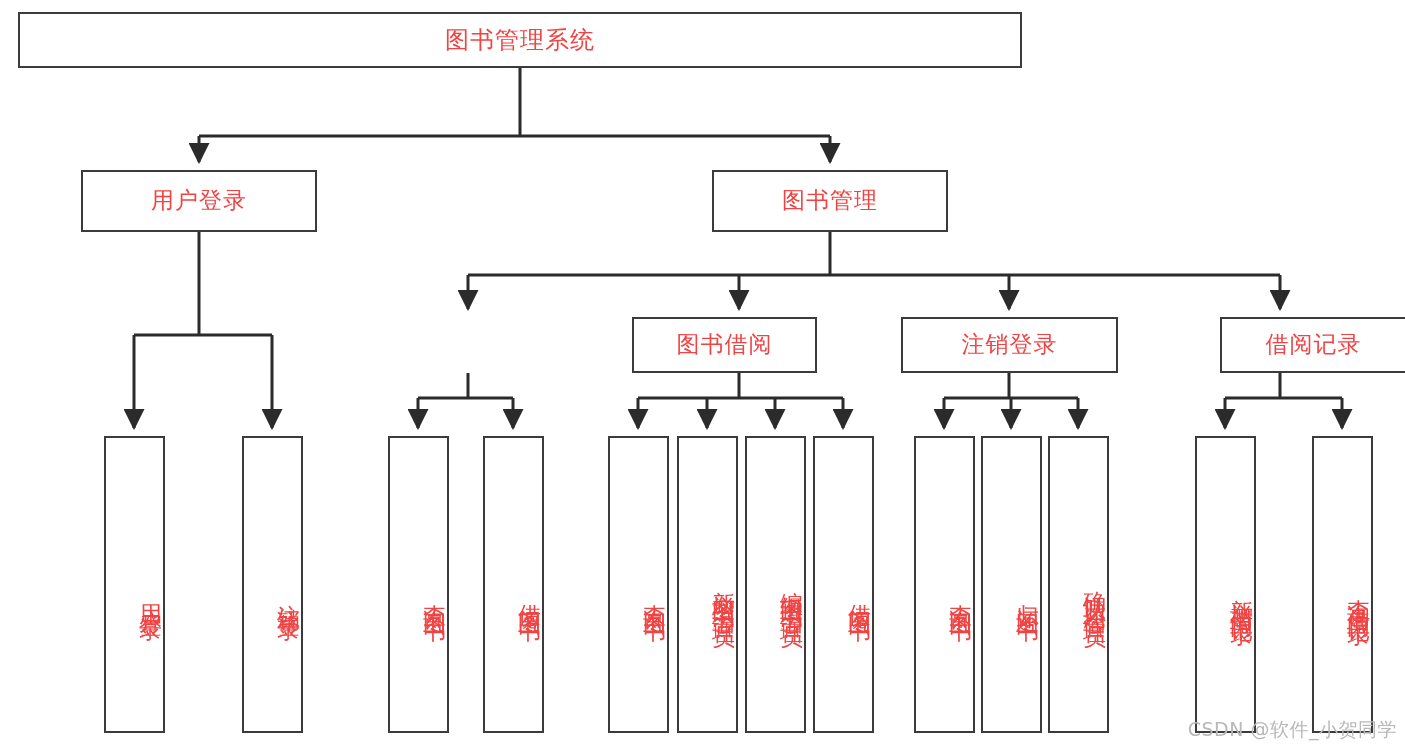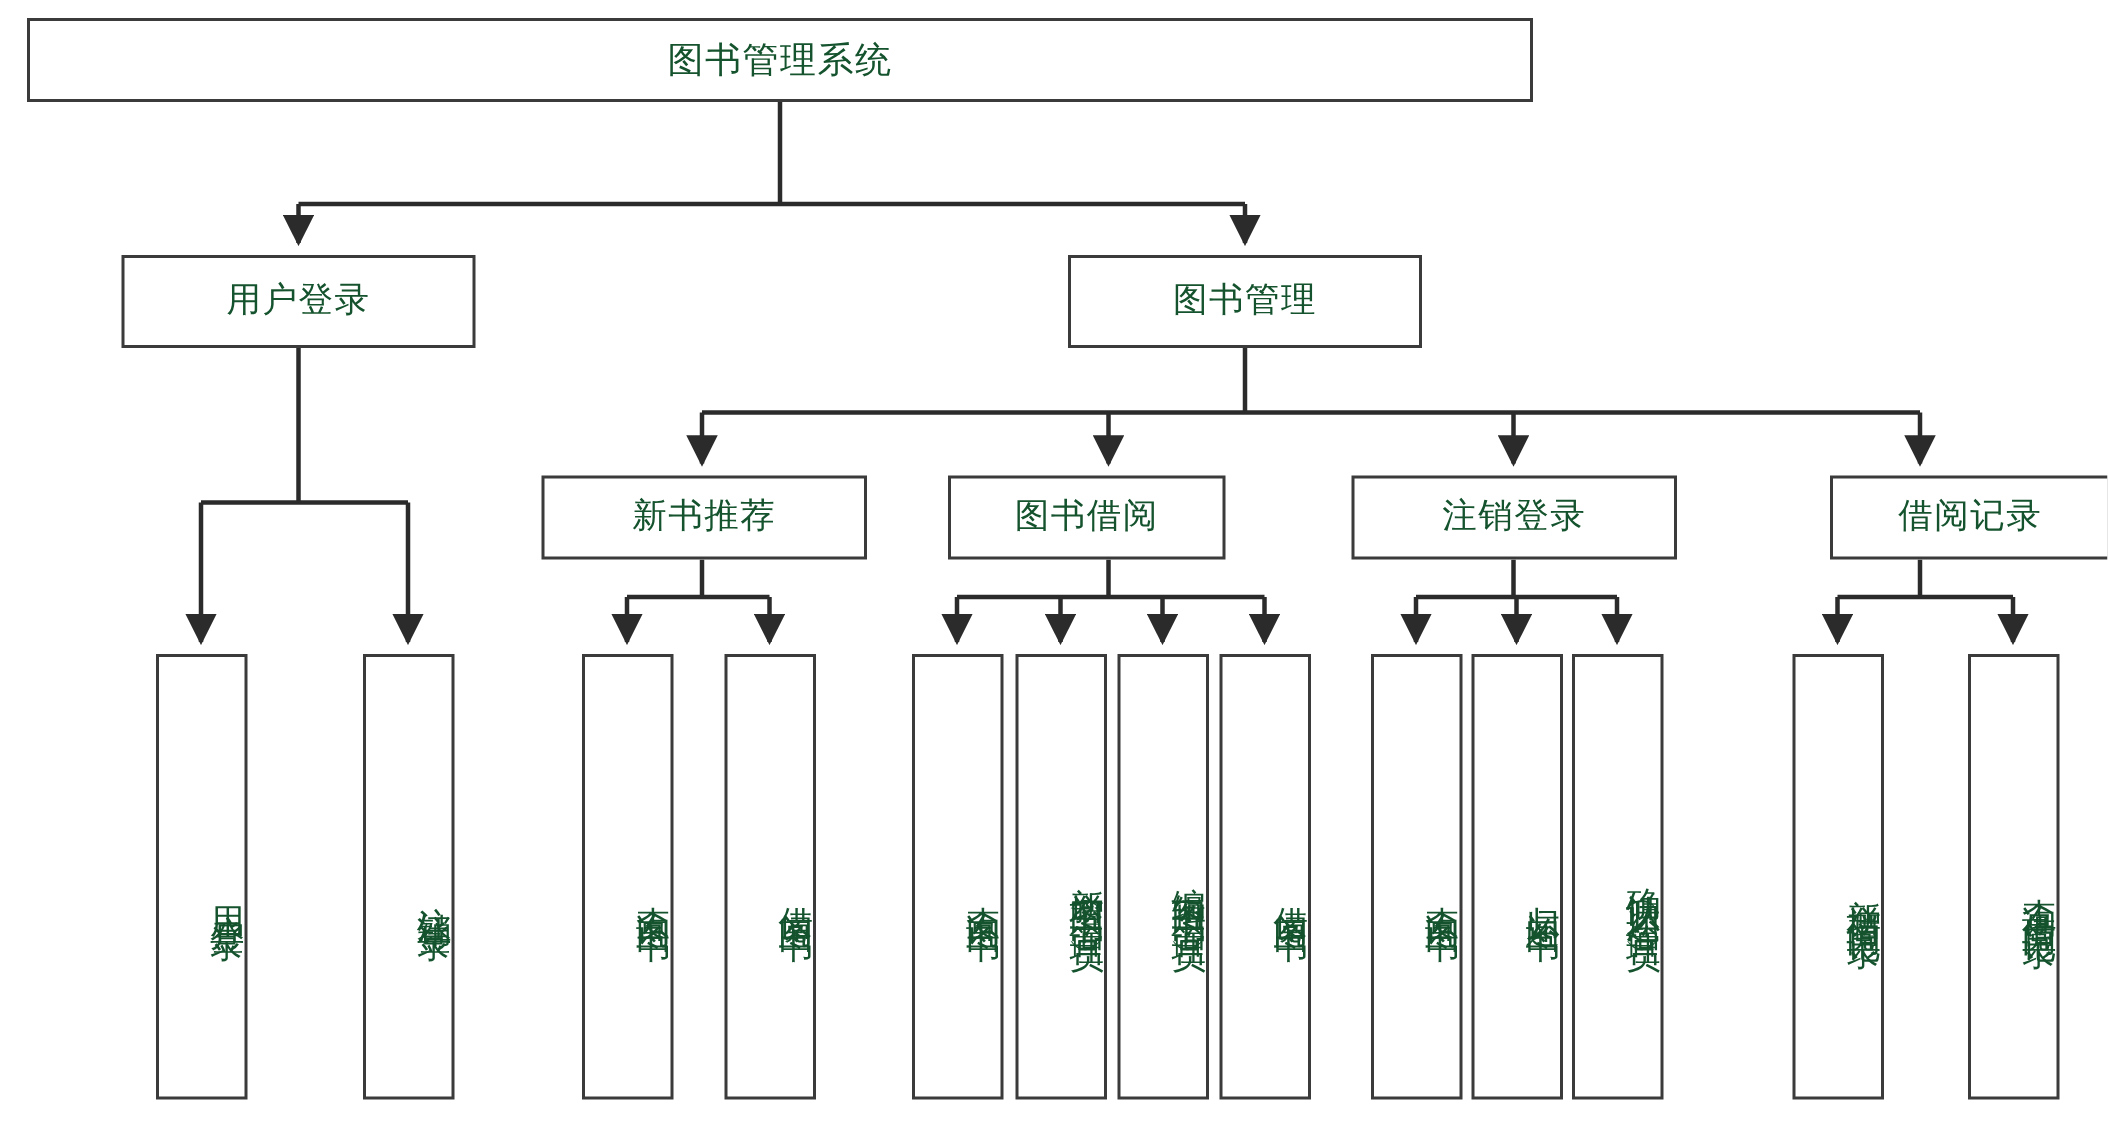--- a/index.html
+++ b/index.html
@@ -27,21 +27,21 @@
     pointer-events: none;
   }
   .node {
     position: absolute;
     box-sizing: border-box;
     border: 2px solid #3b3b3b;
     background: #ffffff;
     display: flex;
     align-items: center;
     justify-content: center;
-    color: #14532d;
+    color: #ef4444;
   }
   .node.horiz {
     font-size: 23px;
     letter-spacing: 1px;
     line-height: 1.2;
   }
   .node.vert {
     writing-mode: vertical-rl;
     text-orientation: upright;
     font-size: 23px;
@@ -129,23 +129,20 @@
   </div>
 
   <div class="node horiz" style="left:81px; top:170px; width:236px; height:62px;">
     <span class="label">用户登录</span>
   </div>
 
   <div class="node horiz" style="left:712px; top:170px; width:236px; height:62px;">
     <span class="label">图书管理</span>
   </div>
 
-  <div class="node horiz" style="left:361px; top:317px; width:217px; height:56px;">
-    <span class="label">新书推荐</span>
-  </div>
 
   <div class="node horiz" style="left:632px; top:317px; width:185px; height:56px;">
     <span class="label">图书借阅</span>
   </div>
 
   <div class="node horiz" style="left:901px; top:317px; width:217px; height:56px;">
     <span class="label">注销登录</span>
   </div>
 
   <div class="node horiz" style="left:1220px; top:317px; width:187px; height:56px;">
@@ -197,14 +194,15 @@
   </div>
 
   <div class="node vert" style="left:1195px; top:436px; width:61px; height:297px;">
     <span class="label">新增借阅记录</span>
   </div>
 
   <div class="node vert" style="left:1312px; top:436px; width:61px; height:297px;">
     <span class="label">查询借阅记录</span>
   </div>
 
+  <div id="watermark">CSDN @软件_小贺同学</div>
 
 </div>
 
 </body></html>

